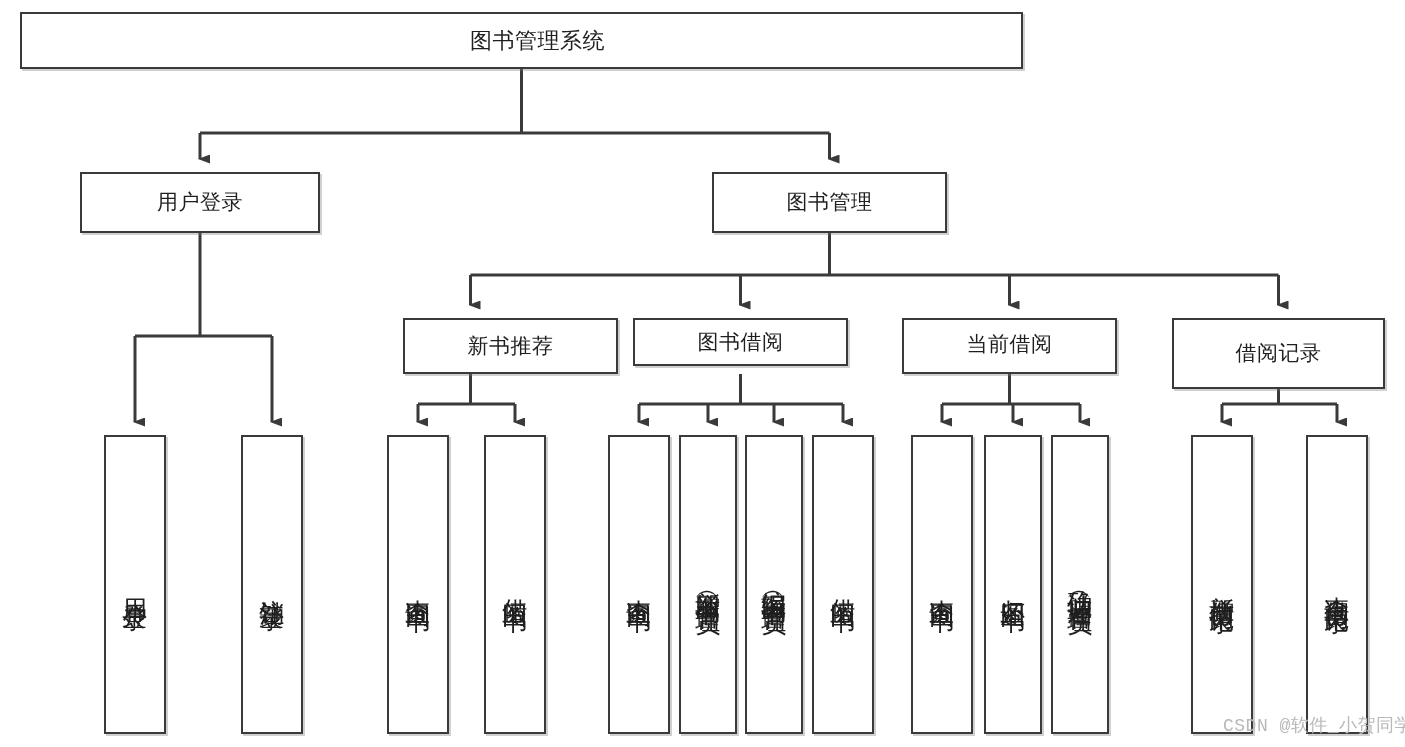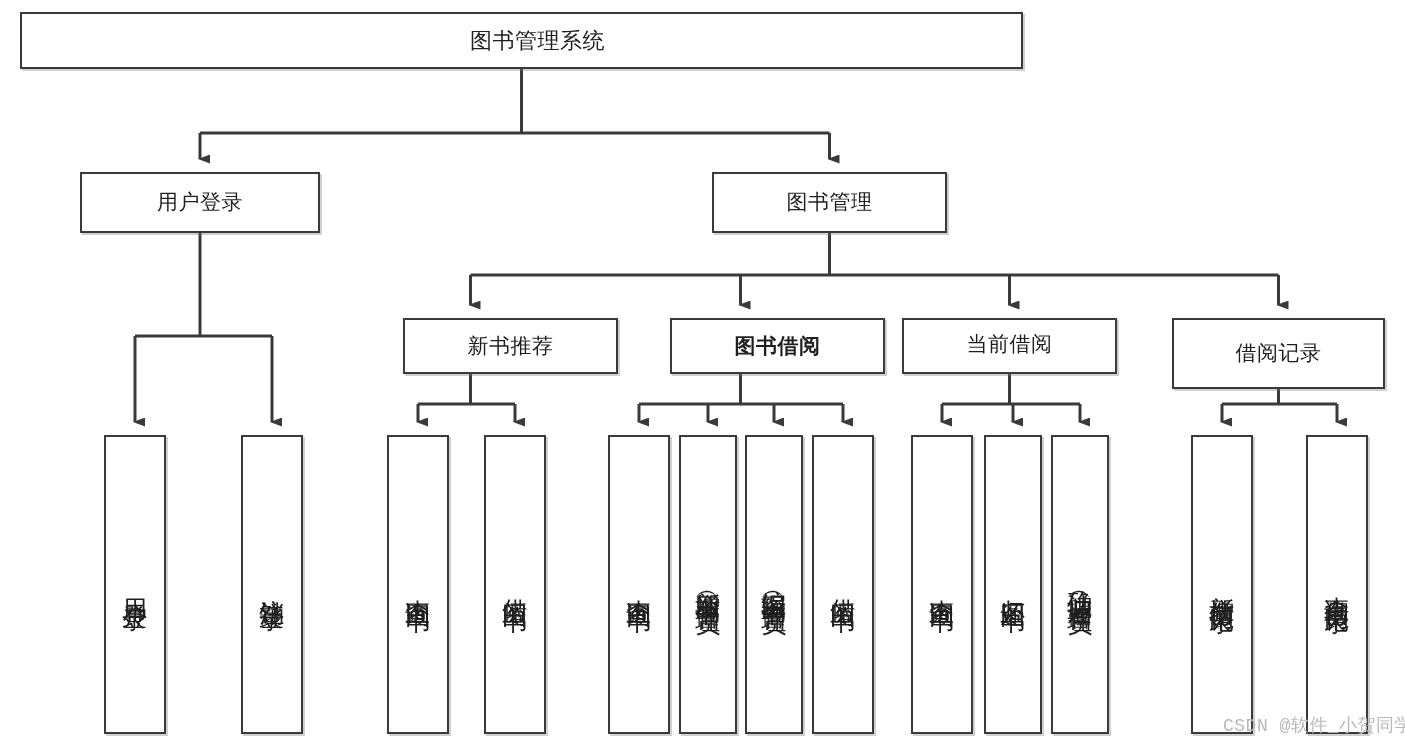--- a/index.html
+++ b/index.html
@@ -126,21 +126,21 @@
       </div>
       <div class="node horiz" style="left: 80px; top: 172px; width: 240px; height: 61px;">
         <span class="label">用户登录</span>
       </div>
       <div class="node horiz" style="left: 712px; top: 172px; width: 235px; height: 61px; align-items: center;">
         <span class="label">图书管理</span>
       </div>
       <div class="node horiz" style="left: 363px; top: 318px; width: 215px; height: 56px; margin-left: 40px;">
         <span class="label">新书推荐</span>
       </div>
-      <div class="node horiz" style="left: 670px; top: 318px; width: 215px; height: 56px; font-weight: bold;">
+      <div class="node horiz" style="left: 633px; top: 318px; width: 215px; height: 48px;">
         <span class="label">图书借阅</span>
       </div>
       <div class="node horiz" style="left: 902px; top: 318px; width: 215px; height: 56px; font-family: Liberation Mono, monospace;">
         <span class="label">当前借阅</span>
       </div>
       <div class="node horiz" style="left: 1172px; top: 318px; width: 213px; height: 71px;">
         <span class="label">借阅记录</span>
       </div>
       <div class="node vert" style="left: 104px; top: 435px; width: 62px; height: 299px;">
         <span class="label">用户登录</span>

